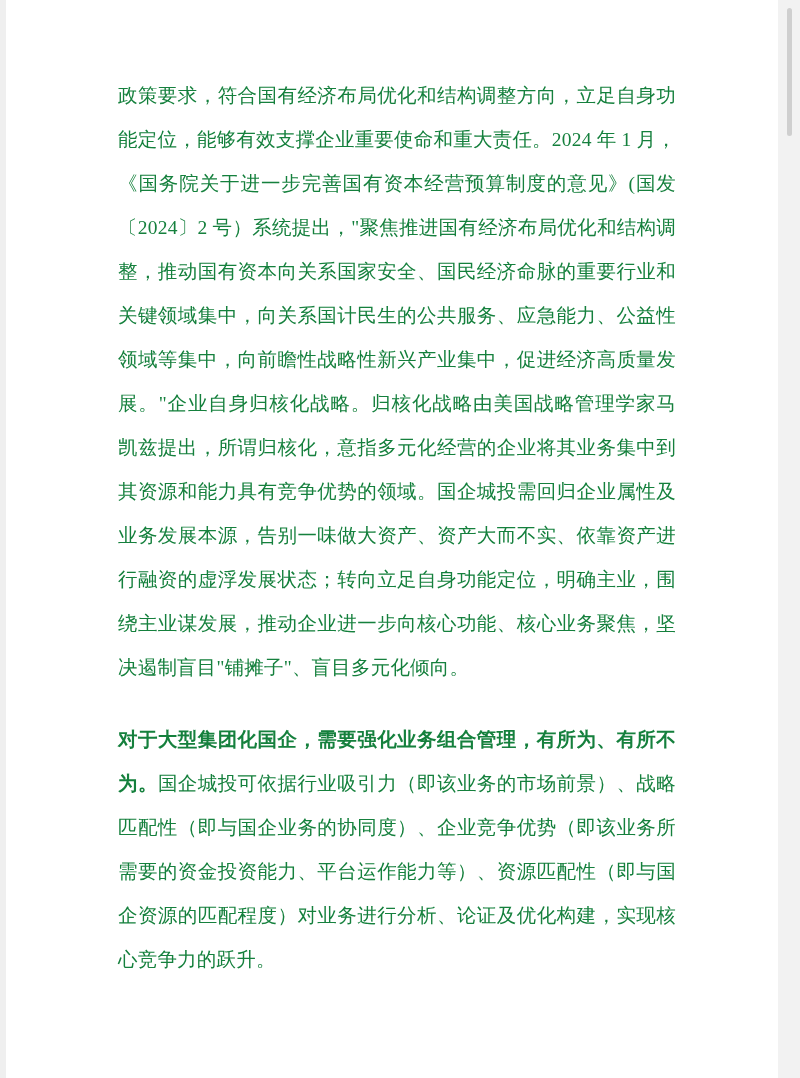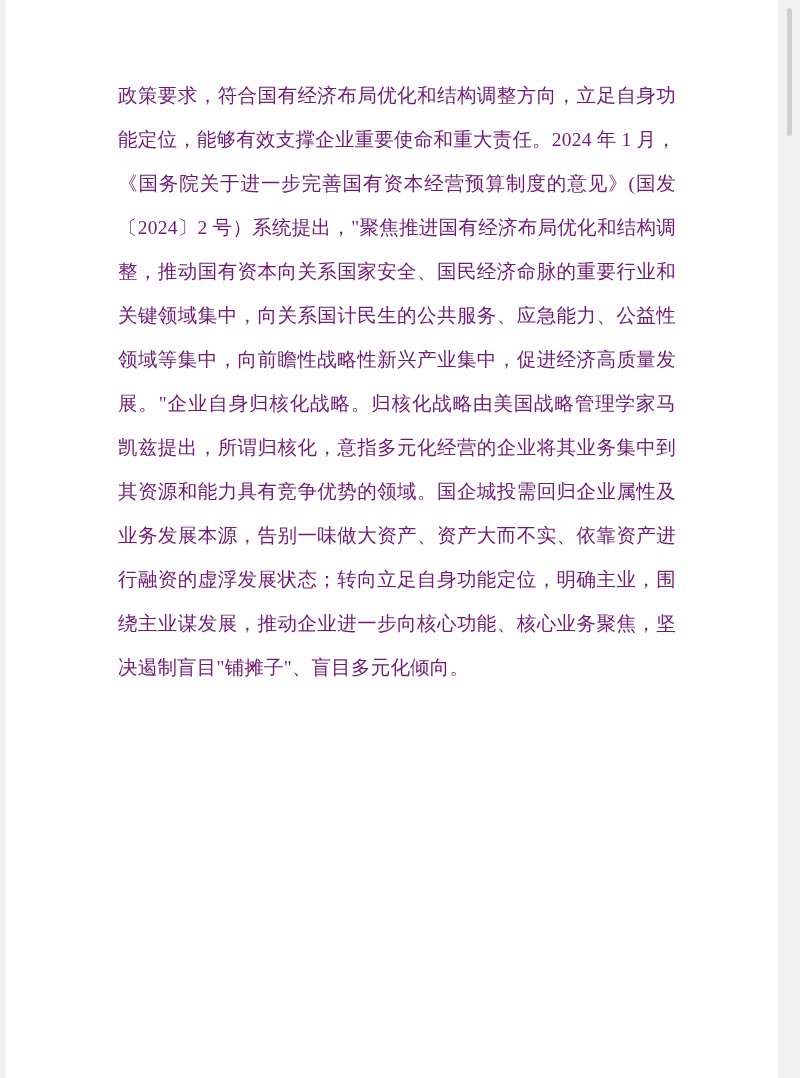--- a/index.html
+++ b/index.html
@@ -57,21 +57,21 @@
   .content {
     position: absolute;
     left: 118px;
     top: 74px;
     width: 558px;
   }
   p {
     margin: 0 0 0 0;
     font-size: 19.5px;
     line-height: 44px;
-    color: #701a75;
+    color: #15803d;
     text-align: justify;
     text-justify: inter-ideograph;
     letter-spacing: 0.2px;
   }
   p.para-gap {
     margin-top: 28px;
   }
   .bold-lead {
     font-weight: bold;
   }
@@ -87,15 +87,18 @@
   <div class="scrollbar-track">
     <div class="scrollbar-thumb"></div>
   </div>
 
   <div class="content">
 
     <p>
       <span>政策要求，符合国有经济布局优化和结构调整方向，立足自身功能定位，能够有效支撑企业重要使命和重大责任。2024 年 1 月，《国务院关于进一步完善国有资本经营预算制度的意见》(国发〔2024〕2 号）系统提出，"聚焦推进国有经济布局优化和结构调整，推动国有资本向关系国家安全、国民经济命脉的重要行业和关键领域集中，向关系国计民生的公共服务、应急能力、公益性领域等集中，向前瞻性战略性新兴产业集中，促进经济高质量发展。"企业自身归核化战略。归核化战略由美国战略管理学家马凯兹提出，所谓归核化，意指多元化经营的企业将其业务集中到其资源和能力具有竞争优势的领域。国企城投需回归企业属性及业务发展本源，告别一味做大资产、资产大而不实、依靠资产进行融资的虚浮发展状态；转向立足自身功能定位，明确主业，围绕主业谋发展，推动企业进一步向核心功能、核心业务聚焦，坚决遏制盲目"铺摊子"、盲目多元化倾向。</span>
     </p>
 
+    <p class="para-gap">
+      <span class="bold-lead">对于大型集团化国企，需要强化业务组合管理，有所为、有所不为。</span><span>国企城投可依据行业吸引力（即该业务的市场前景）、战略匹配性（即与国企业务的协同度）、企业竞争优势（即该业务所需要的资金投资能力、平台运作能力等）、资源匹配性（即与国企资源的匹配程度）对业务进行分析、论证及优化构建，实现核心竞争力的跃升。</span>
+    </p>
 
   </div>
 </div>
 
 </body></html>

